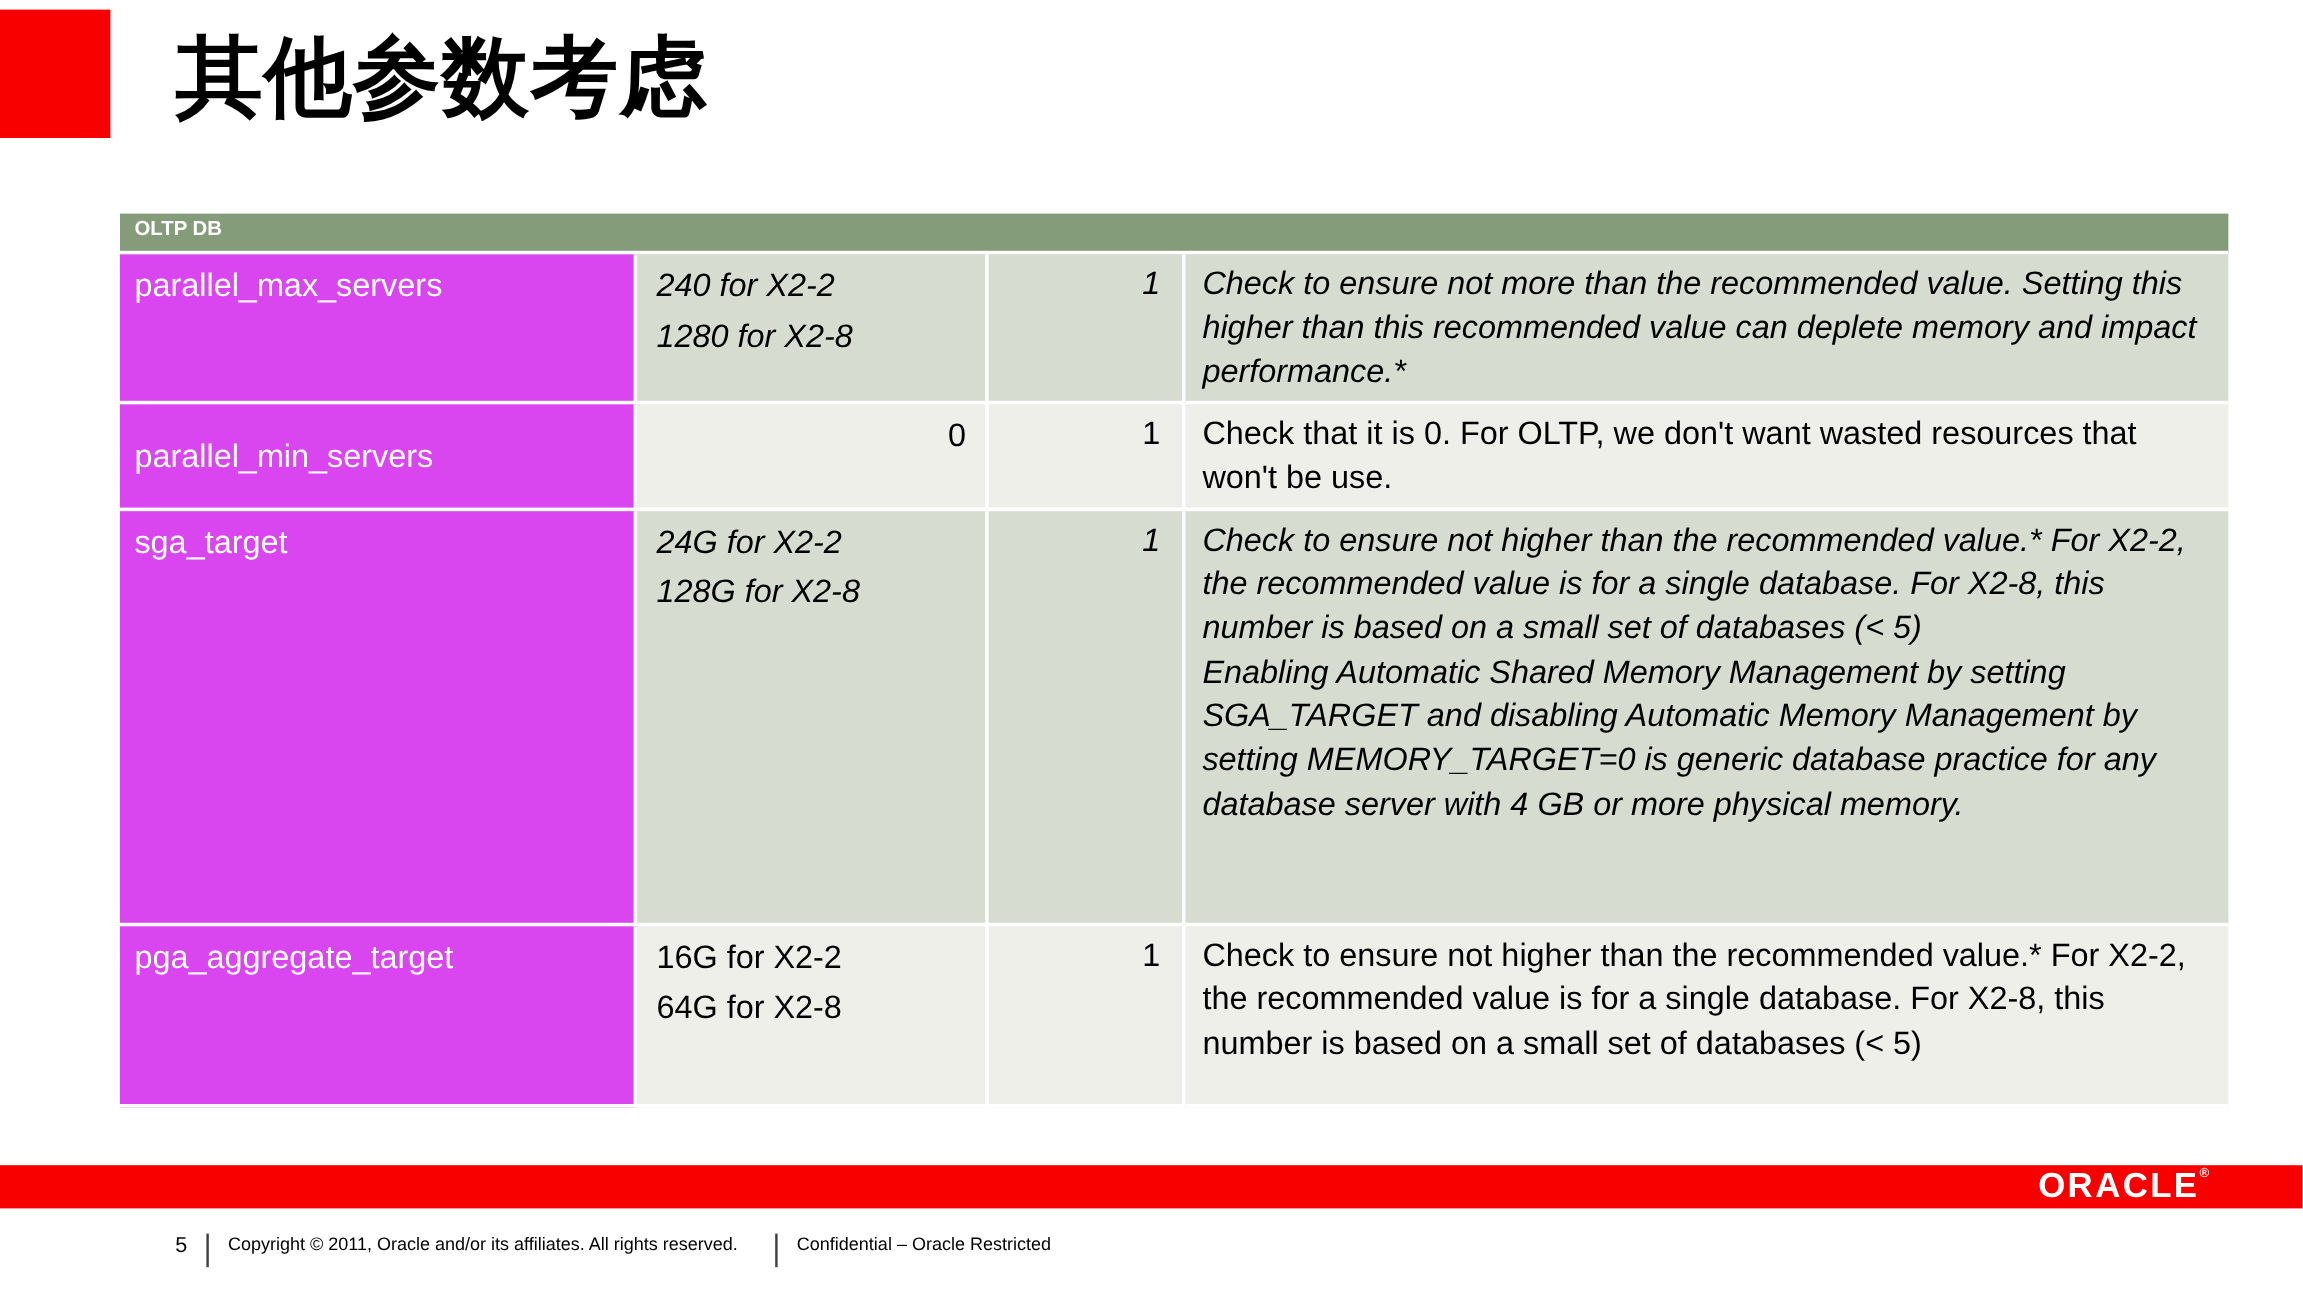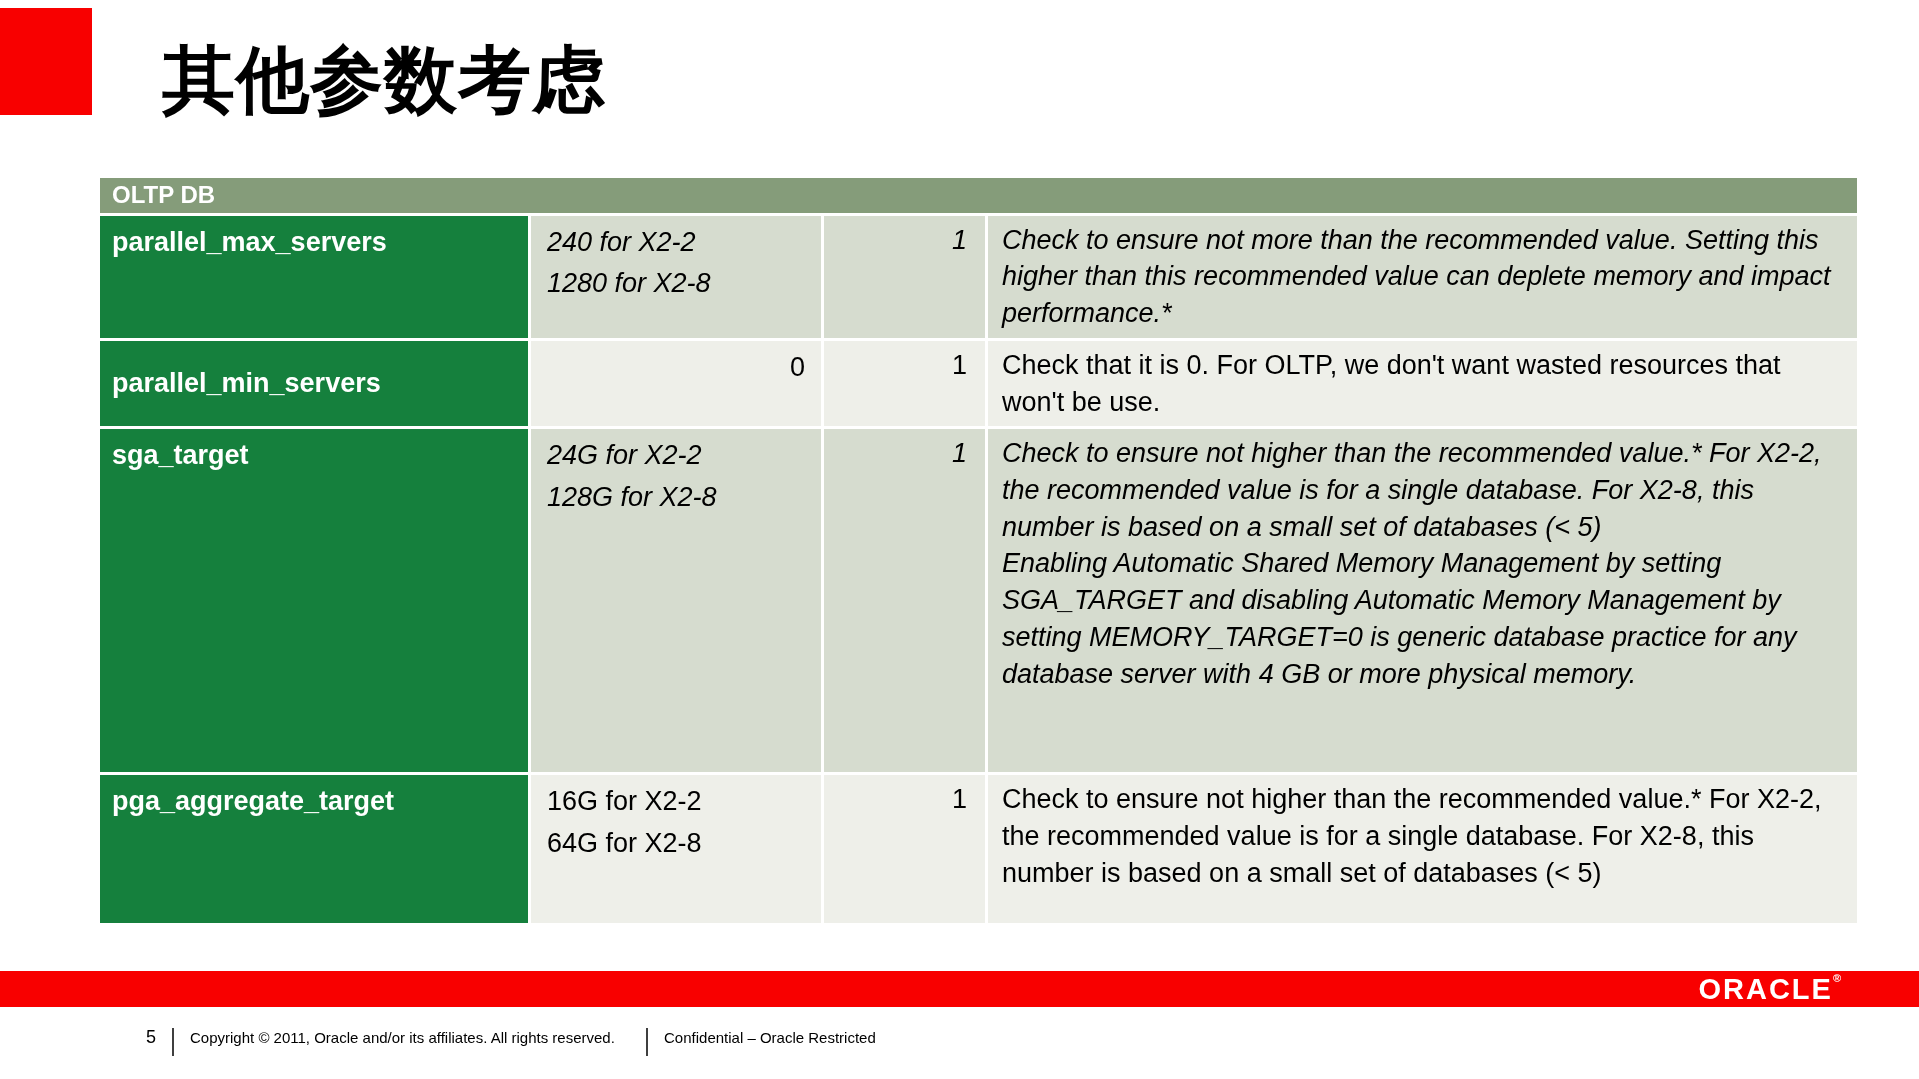--- a/index.html
+++ b/index.html
@@ -4,42 +4,42 @@
 <style>
   html,body { margin:0; padding:0; background:#ffffff; }
   .slide {
     position:relative; width:1919px; height:1079px; overflow:hidden;
     background:#ffffff; font-family:"Liberation Sans","DejaVu Sans",sans-serif; color:#000;
   }
 
   
   .accent-square { position:absolute; left:0; top:8px; width:92px; height:107px; background:#F80000; }
   .slide-title {
-    position:absolute; left:146px; top:16px; margin:16px;
+    position:absolute; left:146px; top:16px; margin:0;
     font-family:"Liberation Serif","DejaVu Serif",serif;
     font-size:73px; font-weight:700; color:#000; letter-spacing:1px; white-space:nowrap;
   }
 
   
   .param-table {
     position:absolute; left:100px; top:178px; width:1757px;
     border-collapse:separate; border-spacing:0; table-layout:fixed;
     font-size:27px; line-height:1.36;
   }
   .param-table th, .param-table td {
     border-right:3px solid #ffffff; border-bottom:3px solid #ffffff;
     vertical-align:top; box-sizing:border-box; overflow:hidden;
   }
   .param-table th:last-child, .param-table td:last-child { border-right:none; }
   .table-head-cell {
     background:#859C7A; color:#ffffff; text-align:left;
-    font-size:24px; font-weight:700; padding:1px 12px; height:34px;
+    font-size:17px; font-weight:700; padding:1px 12px; height:34px;
   }
   td.param {
-    background:#15803d; color:#ffffff; font-weight:700;
+    background:#d946ef; color:#ffffff; font-weight:400;
     padding:8px 10px 8px 12px;
   }
   td.param.v-middle { vertical-align:middle; }
   td.val   { padding:6px 16px; white-space:pre-line; line-height:1.55; }
   td.val.right { text-align:right; }
   td.flag  { padding:6px 18px; text-align:right; }
   td.note  { padding:6px 16px 6px 14px; white-space:pre-line; }
   tr.band-a td.data { background:#D6DCCF;font-style:italic; }
   tr.band-b td.data { background:#EEEFE9; }
 

